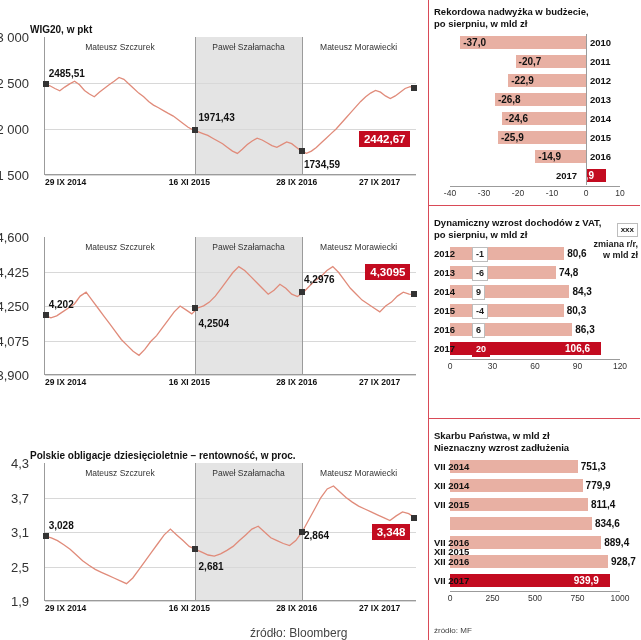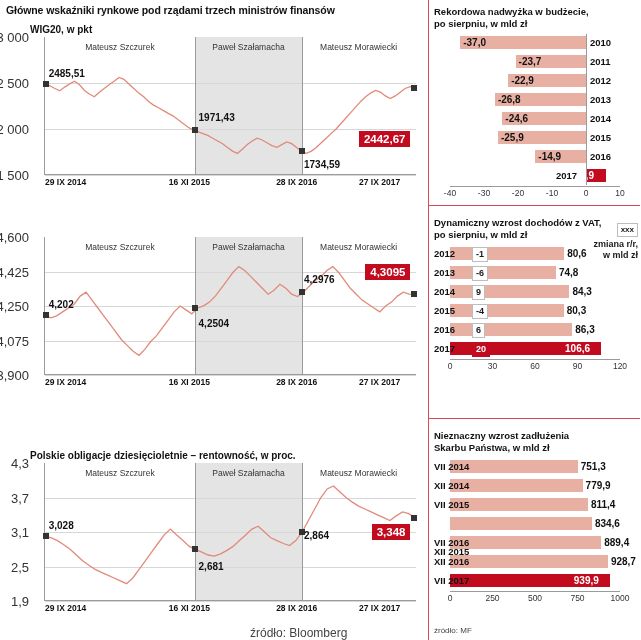--- a/index.html
+++ b/index.html
@@ -39,21 +39,20 @@
   .srcR{position:absolute;font-size:8px;color:#444;}
   .minibox{position:absolute;font-size:8px;font-weight:bold;border:1px solid #bdbdbd;background:#fff;padding:1px 3px;}
   .chgbox{position:absolute;font-size:9px;font-weight:bold;border:1px solid #bdbdbd;background:#fff;padding:0 3px;top:2px;line-height:13px;}
   .chgbox.dark{background:#c30b20;color:#fff;border-color:#c30b20;}
 </style>
 </head>
 <body>
 
 <div class="page">
 
-  <div class="main-title">Główne wskaźniki rynkowe pod rządami trzech ministrów finansów</div>
   <div class="divider-v"></div>
   <div class="divider-h" style="top:205px"></div>
   <div class="divider-h" style="top:418px"></div>
 
   <div class="lchart" id="lc0" style="top:24px">
     <div class="ltitle">WIG20, w pkt</div>
     <div class="plot">
         <div class="band" style="left: 149.85px; width: 107.3px;"></div>
         <div class="ytick" style="top: 0px;">3 000</div>
         <div class="gline" style="top: 46px;"></div>
@@ -167,21 +166,21 @@
         <div>po sierpniu, w mld zł</div>
       </div>
     <div class="rows" style="position: relative;">
         <div class="rrow">
           <div class="bar" style="left: 26.2px; width: 125.8px;"></div>
           <div class="rowval" style="left: 29.2px;">-37,0</div>
           <div class="rowlab" style="left: 156px;">2010</div>
         </div>
         <div class="rrow">
           <div class="bar" style="left: 81.62px; width: 70.38px;"></div>
-          <div class="rowval" style="left: 84.62px;">-23,7</div>
+          <div class="rowval" style="left: 84.62px;">-20,7</div>
           <div class="rowlab" style="left: 156px;">2011</div>
         </div>
         <div class="rrow">
           <div class="bar" style="left: 74.14px; width: 77.86px;"></div>
           <div class="rowval" style="left: 77.14px;">-22,9</div>
           <div class="rowlab" style="left: 156px;">2012</div>
         </div>
         <div class="rrow">
           <div class="bar" style="left: 60.88px; width: 91.12px;"></div>
           <div class="rowval" style="left: 63.88px;">-26,8</div>
@@ -269,22 +268,22 @@
         <div class="axtick" style="left: 58.5px;">30</div>
         <div class="axtick" style="left: 101px;">60</div>
         <div class="axtick" style="left: 143.5px;">90</div>
         <div class="axtick" style="left: 186px;">120</div>
       </div>
   <div style="position: absolute; right: 0px; top: 6px; text-align: right; font-size: 9px; font-weight: bold; line-height: 1.25;"><span class="minibox" style="position: static; display: inline-block; margin-bottom: 2px;">xxx</span><div>zmiana r/r,</div><div>w mld zł</div></div>
     </div>
 
   <div class="rpanel" id="rp2" style="top:430px">
     <div class="rtitle">
+        <div>Skarbu Państwa, w mld zł</div>
         <div>Nieznaczny wzrost zadłużenia</div>
-        <div>Skarbu Państwa, w mld zł</div>
       </div>
     <div class="rows">
         <div class="rrow">
           <div class="bar" style="left: 16px; width: 127.721px;"></div>
           <div class="rowval" style="left: 146.721px;">751,3</div>
           <div class="rowlab" style="left: 0px;">VII 2014</div>
         </div>
         <div class="rrow">
           <div class="bar" style="left: 16px; width: 132.583px;"></div>
           <div class="rowval" style="left: 151.583px;">779,9</div>

